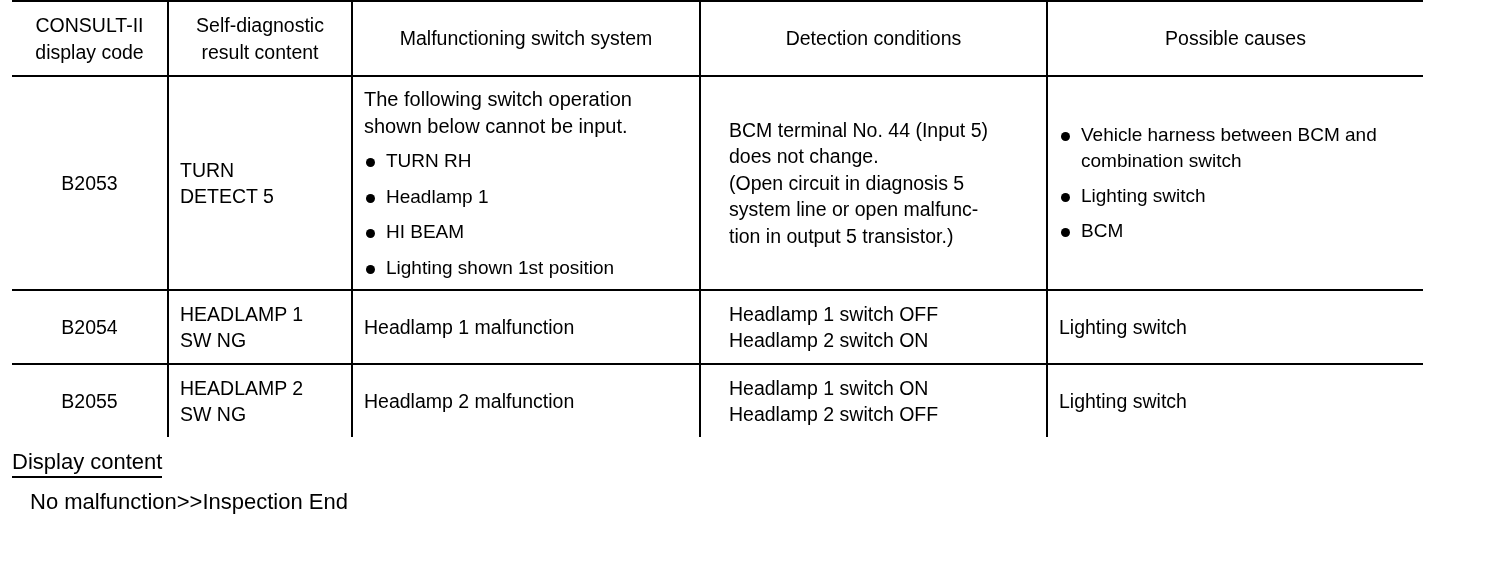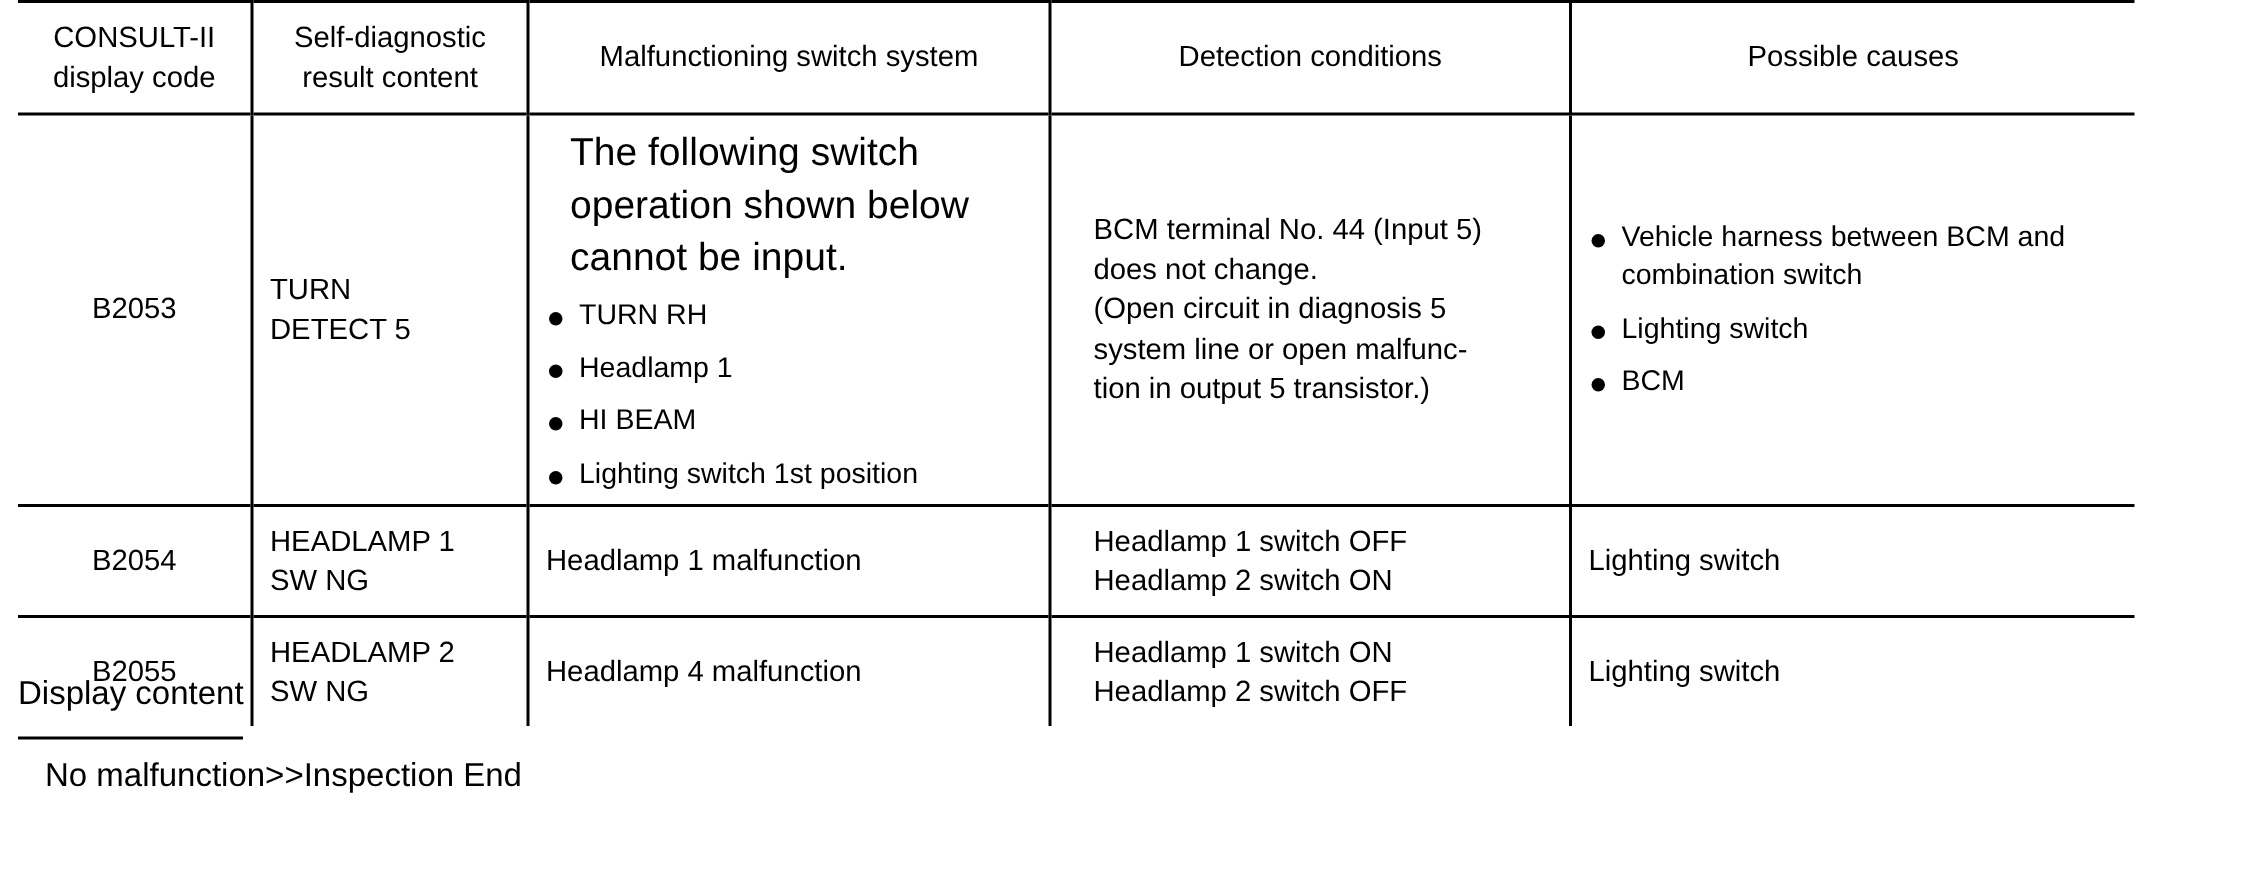--- a/index.html
+++ b/index.html
@@ -98,40 +98,40 @@
     position: absolute;
     left: 2px;
     top: 10px;
     width: 9px;
     height: 9px;
     background: #000;
     border-radius: 50%;
   }
 
   .lead {
-    font-size: 26px;
+    font-size: 20px;
     line-height: 1.34;
-    margin: 0 0 9px 16px;
+    margin: 0 0 9px 0;
   }
 
   .lines { font-size: 19.5px; line-height: 1.36; padding-left: 28px; }
 
   
   .footer {
     position: absolute;
     left: 12px;
     top: 448px;
     width: 1480px;
   }
   .footer-title {
     display: inline-block;
     font-size: 22px;
     line-height: 1.25;
     border-bottom: 2px solid #000;
-    padding-bottom: 15px;
+    padding-bottom: 0;
     margin-bottom: 8px;
   }
   .footer-lines {
     margin-left: 18px;
     font-size: 22px;
     line-height: 1.42;
   }
   .footer-lines div { white-space: nowrap; }
 </style>
 </head>
@@ -187,21 +187,21 @@
               <div>DETECT 5</div>
             </div>
           </td>
           <td>
             <div class="cell">
               <p class="lead">The following switch operation shown below cannot be input.</p>
               <ul class="bul">
                 <li>TURN RH</li>
                 <li>Headlamp 1</li>
                 <li>HI BEAM</li>
-                <li>Lighting switch 1st position</li>
+                <li>Lighting shown 1st position</li>
               </ul>
             </div>
           </td>
           <td>
             <div class="cell lines">
               <div>BCM terminal No. 44 (Input 5)</div>
               <div>does not change.</div>
               <div>(Open circuit in diagnosis 5</div>
               <div>system line or open malfunc-</div>
               <div>tion in output 5 transistor.)</div>
@@ -246,21 +246,21 @@
           <td class="center-text">
             <div class="cell">B2055</div>
           </td>
           <td>
             <div class="cell">
               <div>HEADLAMP 2</div>
               <div>SW NG</div>
             </div>
           </td>
           <td>
-            <div class="cell">Headlamp 4 malfunction</div>
+            <div class="cell">Headlamp 2 malfunction</div>
           </td>
           <td>
             <div class="cell lines">
               <div>Headlamp 1 switch ON</div>
               <div>Headlamp 2 switch OFF</div>
             </div>
           </td>
           <td>
             <div class="cell">Lighting switch</div>
           </td>

